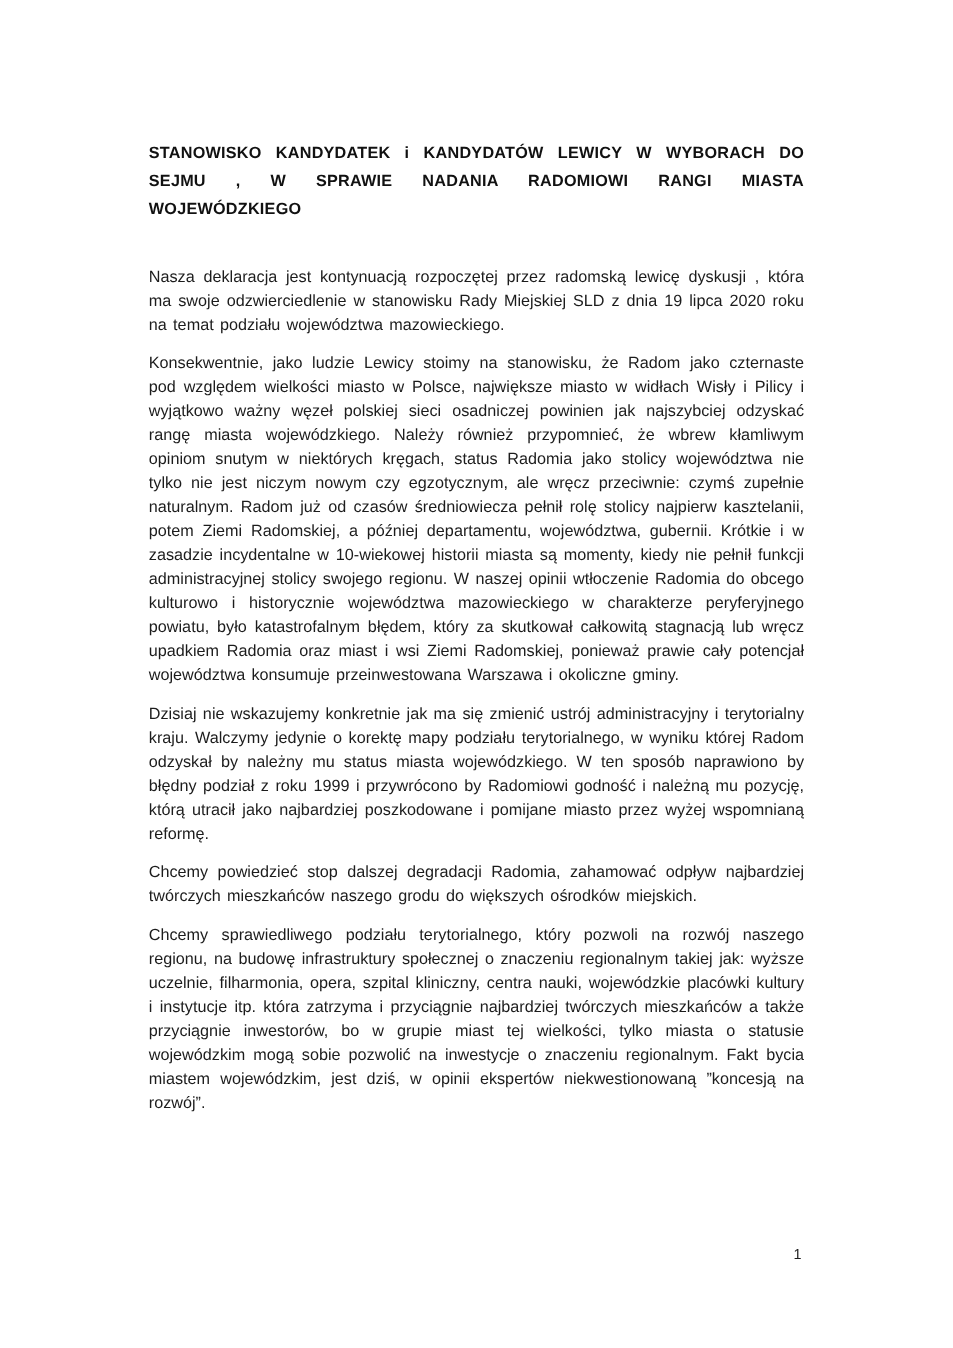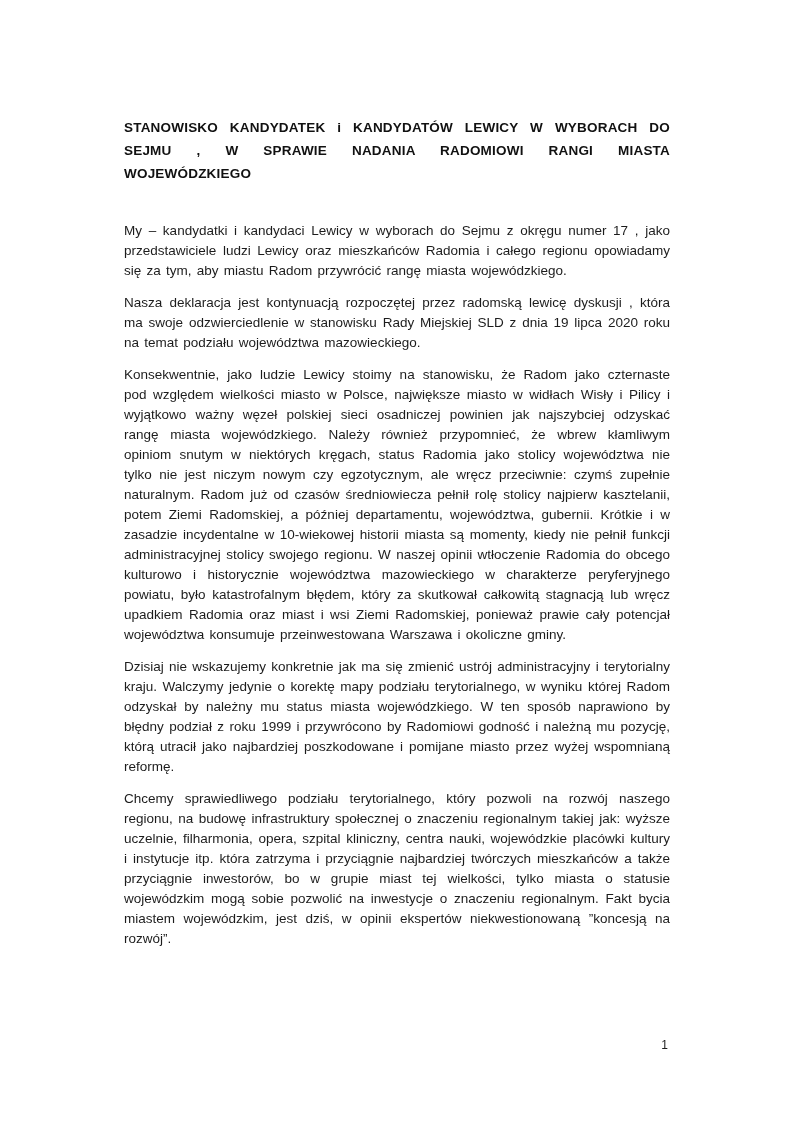--- a/index.html
+++ b/index.html
@@ -44,28 +44,28 @@
     color: #1c1c1c;
   }
 </style>
 </head>
 <body>
 
 <div class="page">
 
   <h1 class="doc-title">STANOWISKO  KANDYDATEK  i  KANDYDATÓW  LEWICY  W  WYBORACH  DO  SEJMU , W  SPRAWIE NADANIA  RADOMIOWI  RANGI  MIASTA WOJEWÓDZKIEGO</h1>
 
-  <p class="doc-paragraph">My – kandydatki i kandydaci Lewicy w wyborach do Sejmu z okręgu numer 17 , jako przedstawiciele ludzi Lewicy oraz mieszkańców Radomia i całego regionu opowiadamy się za tym, aby miastu Radom przywrócić rangę miasta wojewódzkiego.</p>
 
   <p class="doc-paragraph">Nasza deklaracja jest kontynuacją rozpoczętej przez radomską lewicę dyskusji , która ma swoje odzwierciedlenie w stanowisku Rady Miejskiej SLD z dnia 19 lipca 2020 roku na temat podziału województwa mazowieckiego.</p>
 
   <p class="doc-paragraph">Konsekwentnie, jako ludzie Lewicy stoimy na stanowisku, że Radom jako czternaste pod względem wielkości miasto w Polsce, największe miasto w widłach Wisły i Pilicy i wyjątkowo ważny węzeł polskiej sieci osadniczej powinien jak najszybciej odzyskać rangę miasta wojewódzkiego. Należy również przypomnieć, że wbrew kłamliwym opiniom snutym w niektórych kręgach, status Radomia jako stolicy województwa nie tylko nie jest niczym nowym czy egzotycznym, ale wręcz przeciwnie: czymś zupełnie naturalnym. Radom już od czasów średniowiecza pełnił rolę stolicy najpierw kasztelanii, potem Ziemi Radomskiej, a później departamentu, województwa, gubernii. Krótkie i w zasadzie incydentalne w 10-wiekowej historii miasta są momenty, kiedy nie pełnił funkcji administracyjnej stolicy swojego regionu. W naszej opinii wtłoczenie Radomia do obcego kulturowo i historycznie województwa mazowieckiego w charakterze peryferyjnego powiatu, było katastrofalnym błędem, który za skutkował całkowitą stagnacją lub wręcz upadkiem Radomia oraz miast i wsi Ziemi Radomskiej, ponieważ prawie cały potencjał województwa konsumuje przeinwestowana Warszawa i okoliczne gminy.</p>
 
 
   <p class="doc-paragraph">Dzisiaj nie wskazujemy konkretnie jak ma się zmienić ustrój administracyjny i terytorialny kraju. Walczymy jedynie o korektę mapy podziału terytorialnego, w wyniku której Radom odzyskał by należny mu status miasta wojewódzkiego. W ten sposób naprawiono by błędny podział z roku 1999 i przywrócono by Radomiowi godność i należną mu pozycję, którą utracił jako najbardziej poszkodowane i pomijane miasto przez wyżej wspomnianą reformę.</p>
 
+  <p class="doc-paragraph">Chcemy powiedzieć stop dalszej degradacji Radomia, zahamować odpływ najbardziej twórczych mieszkańców naszego grodu do większych ośrodków miejskich.</p>
 
   <p class="doc-paragraph">Chcemy sprawiedliwego podziału terytorialnego, który pozwoli na rozwój naszego regionu, na budowę infrastruktury społecznej o znaczeniu regionalnym takiej jak: wyższe uczelnie, filharmonia, opera, szpital kliniczny, centra nauki, wojewódzkie placówki kultury i instytucje itp. która zatrzyma i przyciągnie najbardziej twórczych mieszkańców a także przyciągnie inwestorów, bo w grupie miast tej wielkości, tylko miasta o statusie wojewódzkim mogą sobie pozwolić na inwestycje o znaczeniu regionalnym. Fakt bycia miastem wojewódzkim, jest dziś, w opinii ekspertów niekwestionowaną ”koncesją na rozwój”.</p>
 
 
   <div class="page-number">1</div>
 
 </div>
 
 </body></html>

